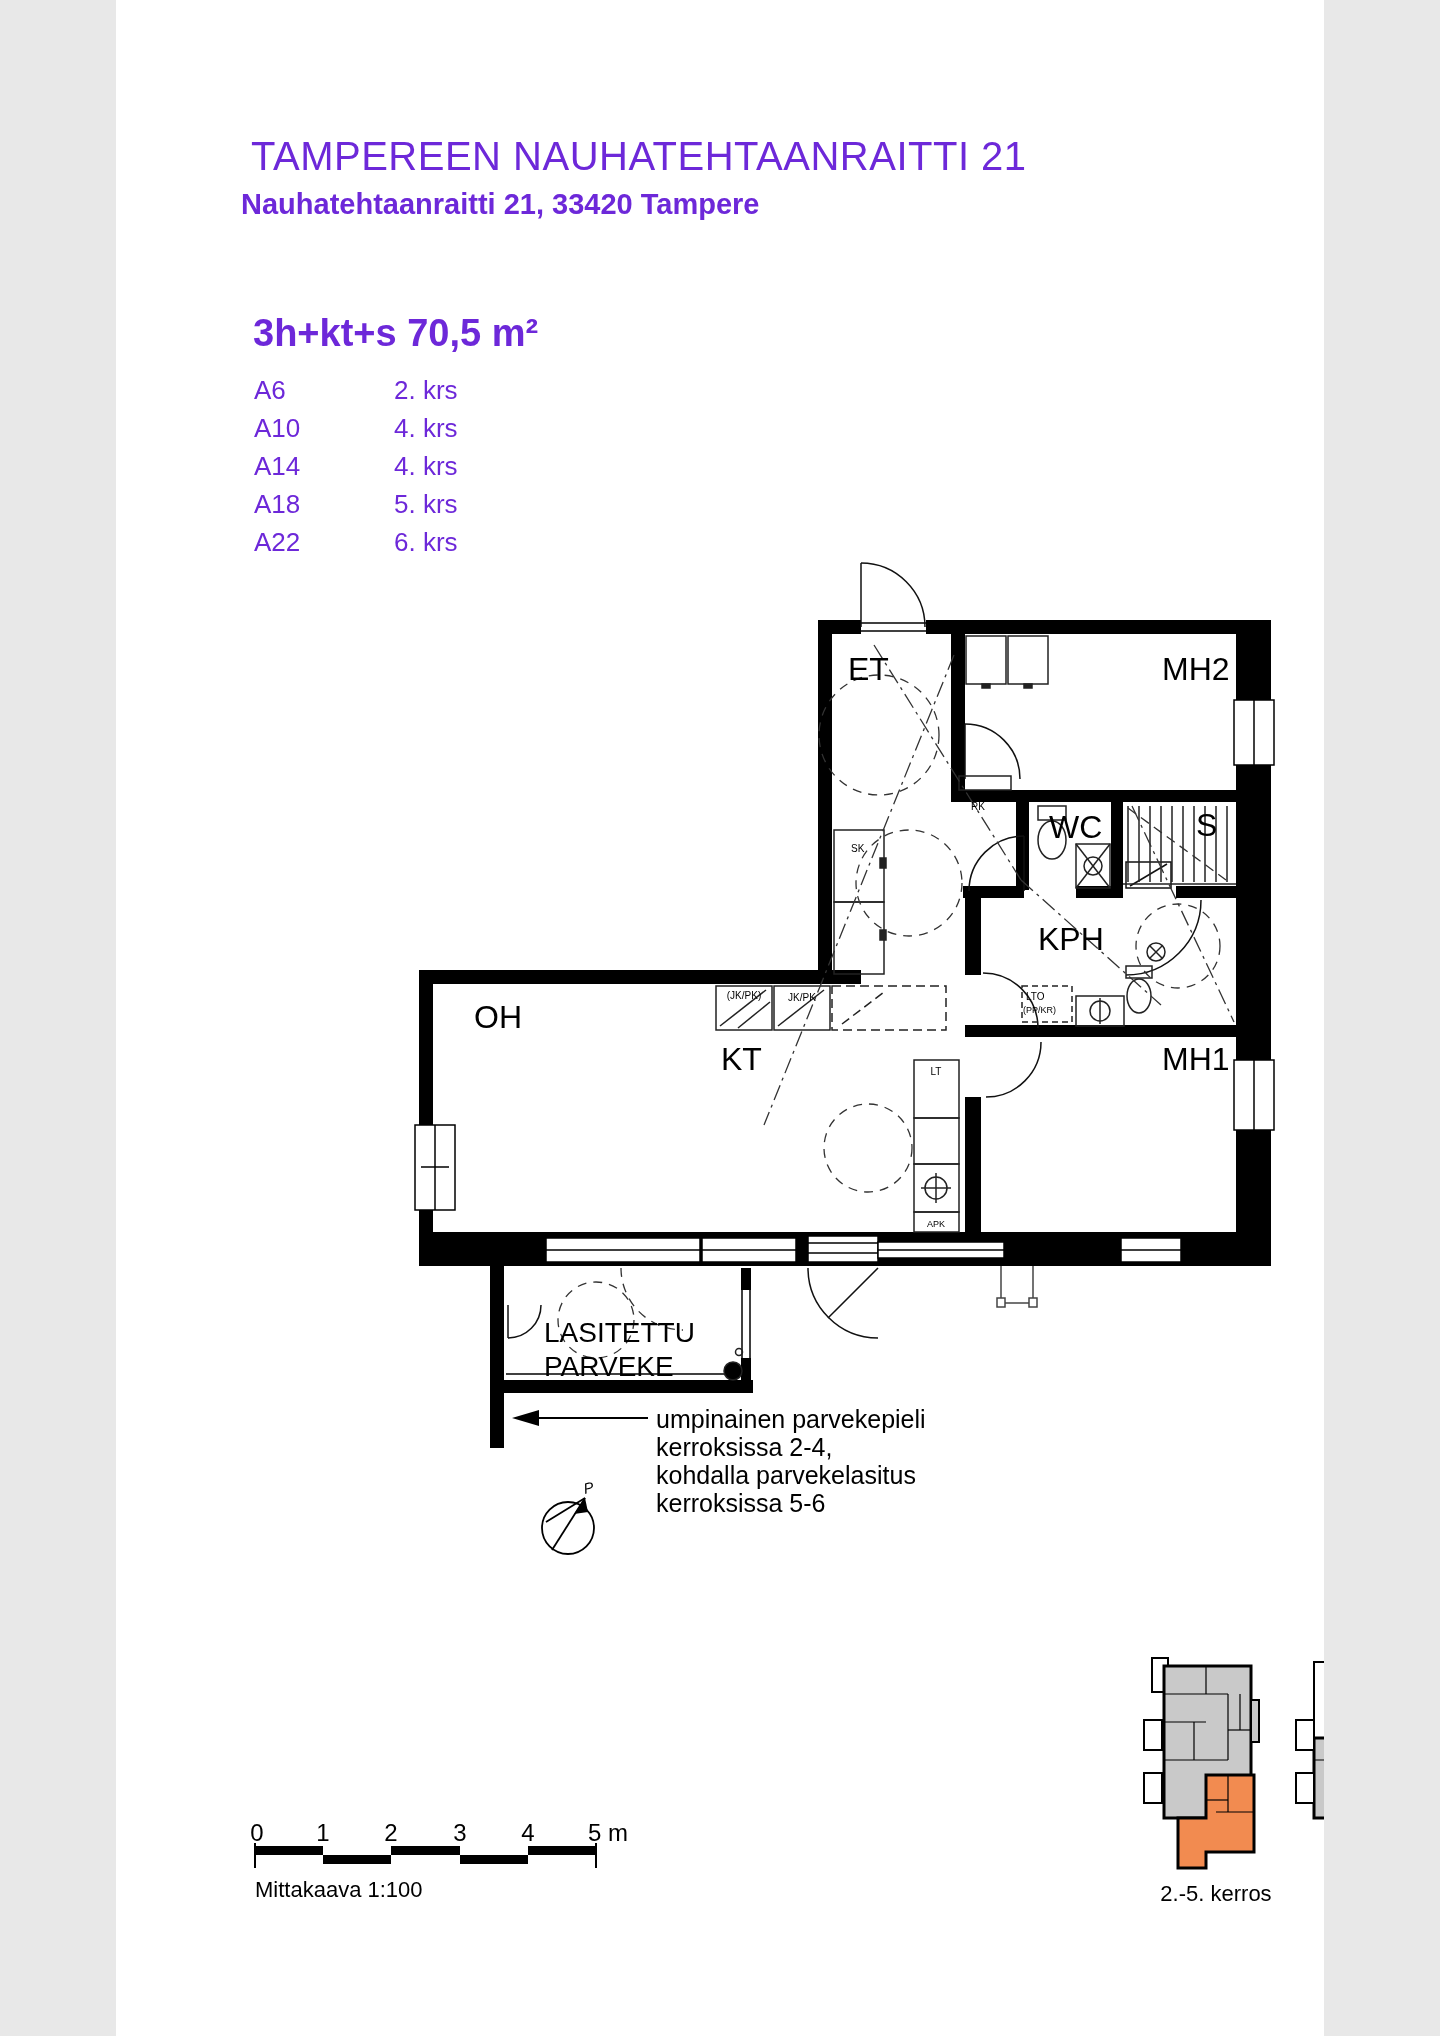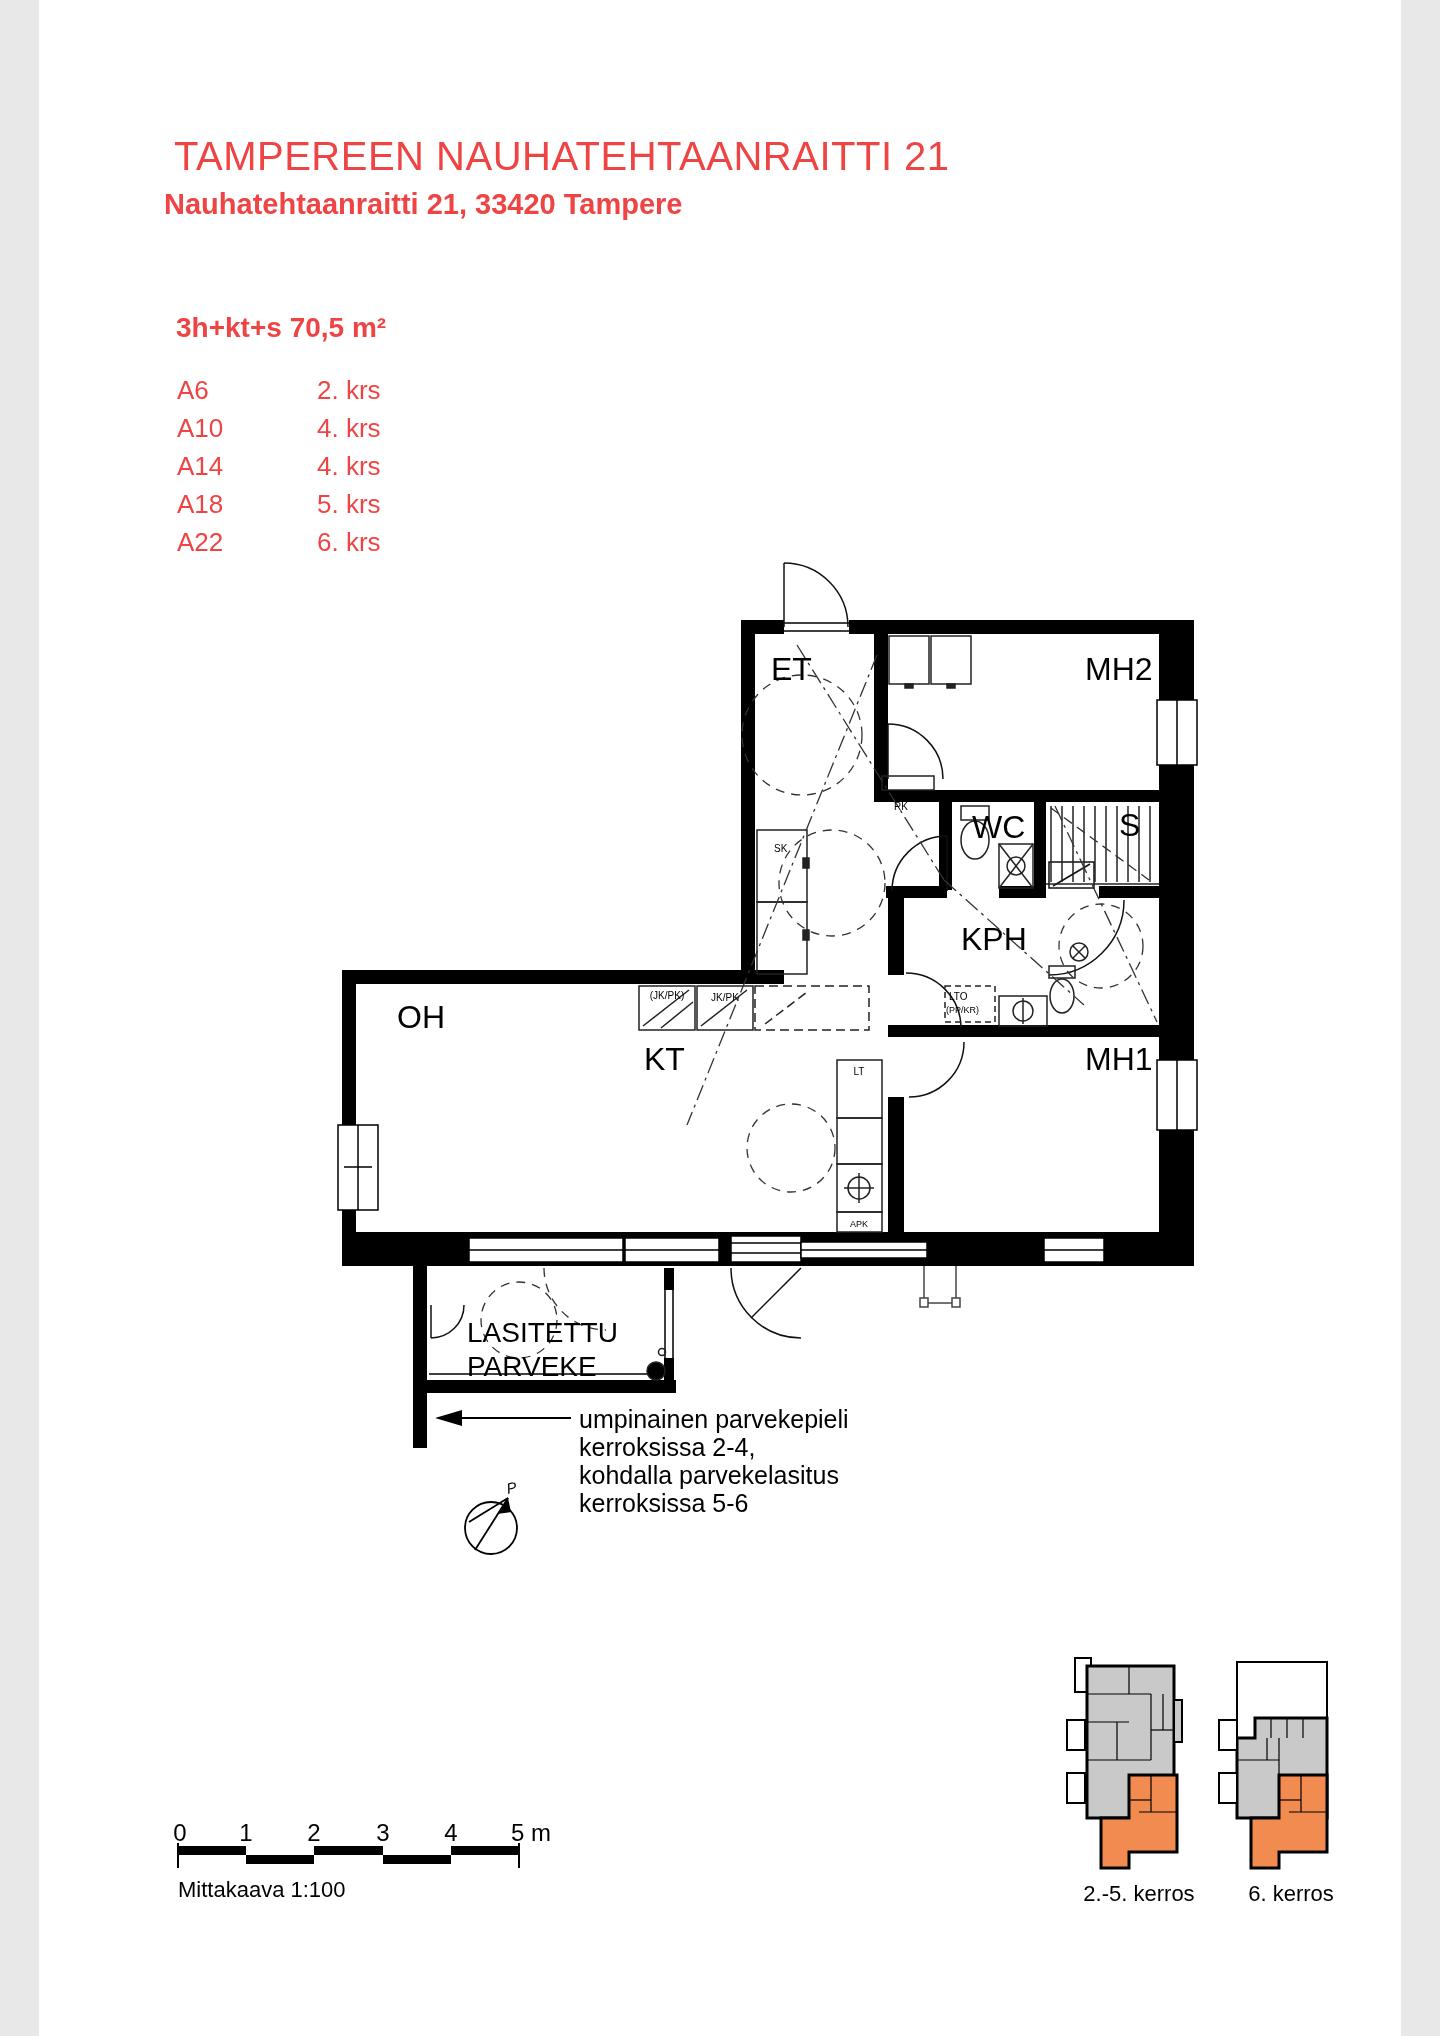--- a/index.html
+++ b/index.html
@@ -1,28 +1,28 @@
 <!DOCTYPE html>
 <html><head>
 <meta charset="utf-8">
 <style>
   html,body{margin:0;padding:0;background:#e8e8e8;}
   .page{
     position:relative;
-    width:1362px;height:2036px;
+    width:1208px;height:2036px;
     margin:0 auto;
     background:#ffffff;
     font-family:"Liberation Sans", sans-serif;
-    color:#ef4444;
+    color:#6d28d9;
     overflow:hidden;
   }
   .abs{position:absolute;}
   .doc-title{left:135px;top:134px;font-size:40px;letter-spacing:0.5px;white-space:nowrap;}
   .doc-address{left:125px;top:188px;font-size:29px;font-weight:bold;white-space:nowrap;}
-  .apt-type{left:137px;top:312px;font-size:28px;font-weight:bold;white-space:nowrap;}
+  .apt-type{left:137px;top:312px;font-size:38px;font-weight:bold;white-space:nowrap;}
   .unit-list{left:138px;top:371px;font-size:26px;}
   .unit-row{display:flex;height:38px;line-height:38px;}
   .unit-no{width:140px;}
   .plan-svg{left:0;top:0;}
   svg{font-family:"Liberation Sans", sans-serif;}
   svg text{fill:#000;}
   .room-label{font-size:32px;}
   .balcony-label{font-size:28px;}
   .tiny-label{font-size:10px;}
   .note-text{font-size:25px;}

